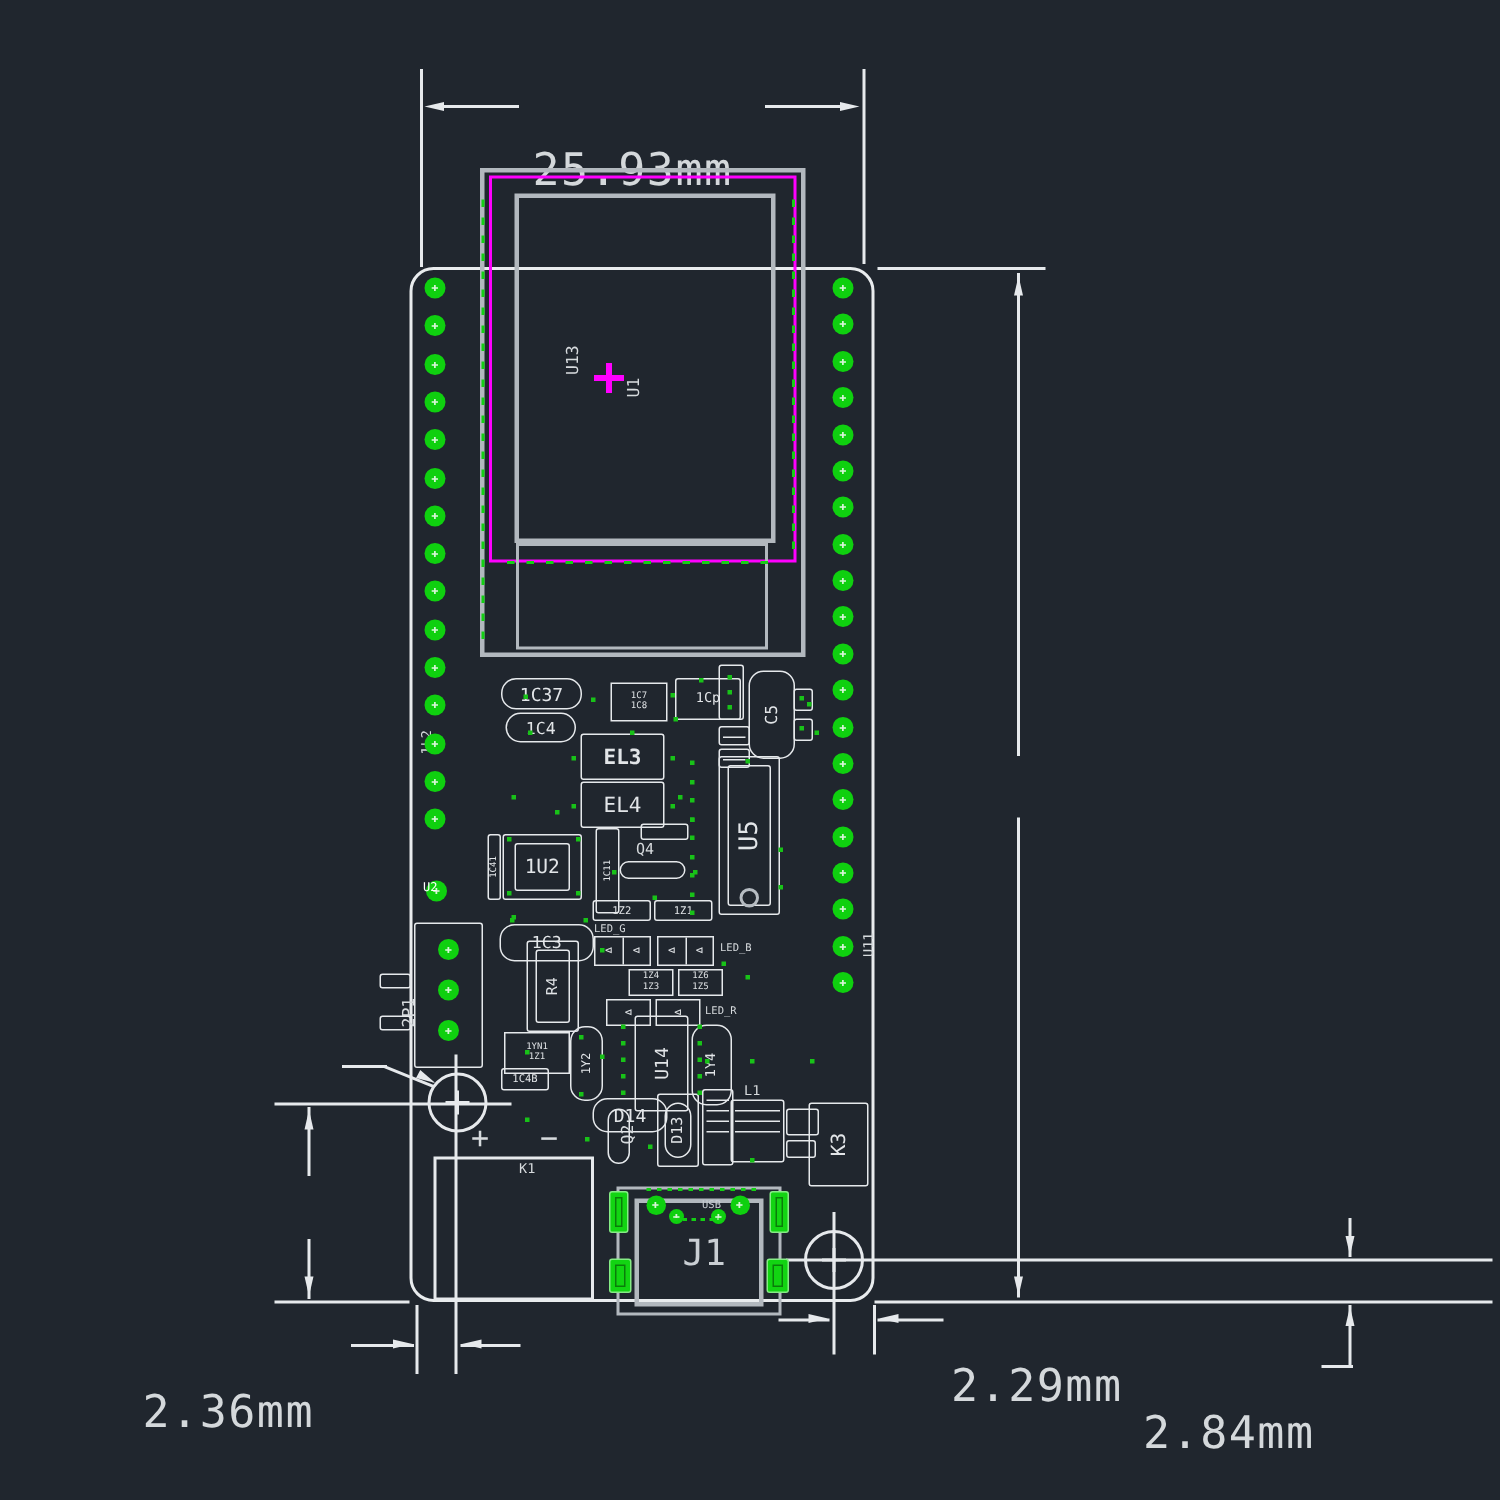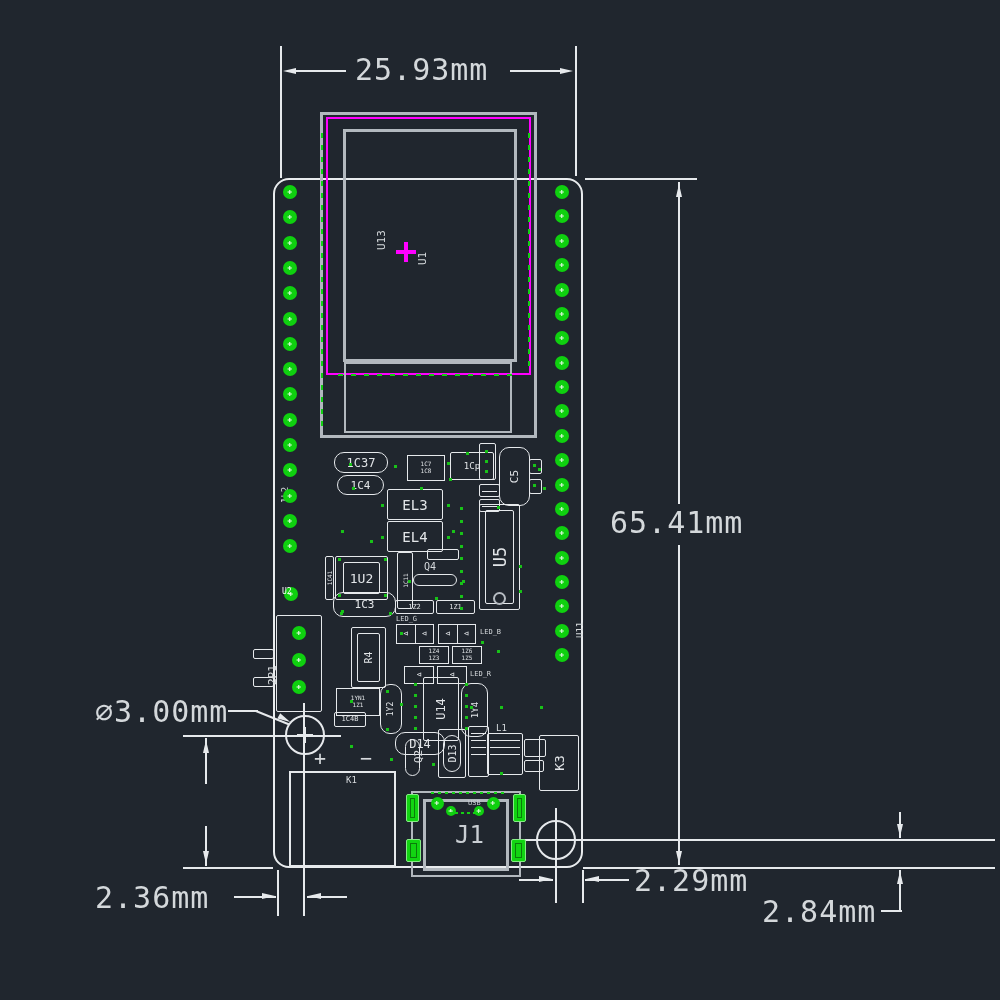--- a/index.html
+++ b/index.html
@@ -3,21 +3,21 @@
 <meta charset="utf-8">
 <style>
   html,body{margin:0;padding:0;background:#20262e;}
   #stage{position:relative;width:1000px;height:1000px;background:#20262e;overflow:hidden;
          font-family:"DejaVu Sans Mono",monospace;}
   .abs{position:absolute;}
   .ln{position:absolute;}
   .box{position:absolute;border:1.5px solid #e6e9ec;border-radius:2px;box-sizing:border-box;background:transparent;}
   .pill{border-radius:10px;}
   .lbl{position:absolute;color:#d6dadd;line-height:1;white-space:nowrap;}
-  .dim{font-size:30px;letter-spacing:1px;color:#d4d8db;}
+  .dim{font-size:30px;letter-spacing:1px;color:#d4d8db;margin-top:44px;}
   .clbl{display:flex;align-items:center;justify-content:center;width:100%;height:100%;
         color:#e2e5e8;line-height:1;white-space:nowrap;}
   .rot{transform:rotate(-90deg);transform-origin:center;}
   .arr{position:absolute;width:0;height:0;}
   .pad{position:absolute;border-radius:50%;background:#0fd00f;}
   .pad::after{content:"✚";position:absolute;left:0;top:0;right:0;bottom:0;display:flex;
               align-items:center;justify-content:center;color:#d8f5d8;font-size:8px;line-height:1;}
   .jpad{position:absolute;background:#12d412;border:1px solid #86ec86;border-radius:2px;box-sizing:border-box;}
   .jpad::after{content:"";position:absolute;left:3px;top:3px;right:3px;bottom:3px;border:1px solid #0a7c0a;}
   .via{position:absolute;width:3px;height:3px;background:#18c218;}
@@ -31,22 +31,20 @@
   .tworow div{font-size:6px;line-height:1.15;}
   .circle{position:absolute;border:2px solid #e6e9ec;border-radius:50%;box-sizing:border-box;background:transparent;}
   .cxbar{position:absolute;background:#ff00ff;}
 </style>
 </head>
 <body>
 
 <div id="stage">
 
   <div class="lbl dim" style="left:355px;top:55px;">25.93mm</div>
-  <div class="lbl dim" style="left:610px;top:508px;">65.41mm</div>
-  <div class="lbl dim" style="left:95px;top:697px;">⌀3.00mm</div>
   <div class="lbl dim" style="left:95px;top:883px;">2.36mm</div>
   <div class="lbl dim" style="left:634px;top:866px;">2.29mm</div>
   <div class="lbl dim" style="left:762px;top:897px;">2.84mm</div>
 
   <div class="ln" style="left:256px;top:710px;width:36px;height:1.5px;background:#e6e9ec;transform:rotate(22deg);transform-origin:left center;"></div>
   <div class="arr" style="left:278px;top:716px;border-top:3px solid transparent;border-bottom:3px solid transparent;border-left:13px solid #e6e9ec;transform:rotate(28deg);"></div>
 
   <div class="abs" style="left:273px;top:178px;width:310px;height:690px;border:2px solid #e9ecee;border-radius:16px;box-sizing:border-box;"></div>
 
   <div class="box" style="left:253px;top:649px;width:21px;height:10px;"></div>
@@ -86,21 +84,21 @@
   <div class="box" style="left:529px;top:459px;width:13px;height:15px;"></div>
   <div class="box" style="left:529px;top:479px;width:13px;height:15px;"></div>
   <div class="box hatch" style="left:479px;top:484px;width:21px;height:13px;">
       <i></i>
     </div>
   <div class="box hatch" style="left:479px;top:499px;width:21px;height:13px;">
       <i></i>
     </div>
 
   <div class="box" style="left:387px;top:489px;width:56px;height:31px;">
-      <span class="clbl" style="font-size:14px;">EL3</span>
+      <span class="clbl" style="font-size:14px;font-weight:bold;">EL3</span>
     </div>
   <div class="box" style="left:387px;top:521px;width:56px;height:31px;">
       <span class="clbl" style="font-size:14px;">EL4</span>
     </div>
 
   <div class="box" style="left:479px;top:504px;width:41px;height:106px;"></div>
   <div class="box" style="left:485px;top:510px;width:29px;height:94px;">
       <span class="clbl rot" style="font-size:17px;">U5</span>
     </div>
   <div class="circle" style="left:493px;top:592px;width:13px;height:13px;border-color:#b6bcc2;"></div>
@@ -113,21 +111,21 @@
       <span class="clbl rot" style="font-size:6px;">1C41</span>
     </div>
   <div class="box" style="left:397px;top:552px;width:16px;height:57px;">
       <span class="clbl rot" style="font-size:6px;">1C11</span>
     </div>
 
   <div class="lbl" style="left:424px;top:562px;font-size:10px;">Q4</div>
   <div class="box" style="left:413px;top:574px;width:44px;height:12px;border-radius:6px;"></div>
   <div class="box" style="left:427px;top:549px;width:32px;height:11px;"></div>
 
-  <div class="box pill" style="left:333px;top:592px;width:63px;height:25px;">
+  <div class="box pill" style="left:333px;top:616px;width:63px;height:25px;">
       <span class="clbl" style="font-size:11px;">1C3</span>
     </div>
   <div class="box" style="left:351px;top:627px;width:35px;height:61px;"></div>
   <div class="box" style="left:357px;top:633px;width:23px;height:49px;">
       <span class="clbl rot" style="font-size:10px;">R4</span>
     </div>
   <div class="box" style="left:276px;top:615px;width:46px;height:97px;"></div>
   <div class="lbl rot" style="left:276px;top:660px;width:16px;height:34px;font-size:11px;">2P1</div>
 
   <div class="lbl rot" style="left:290px;top:482px;width:12px;height:30px;font-size:9px;">1L2</div>

